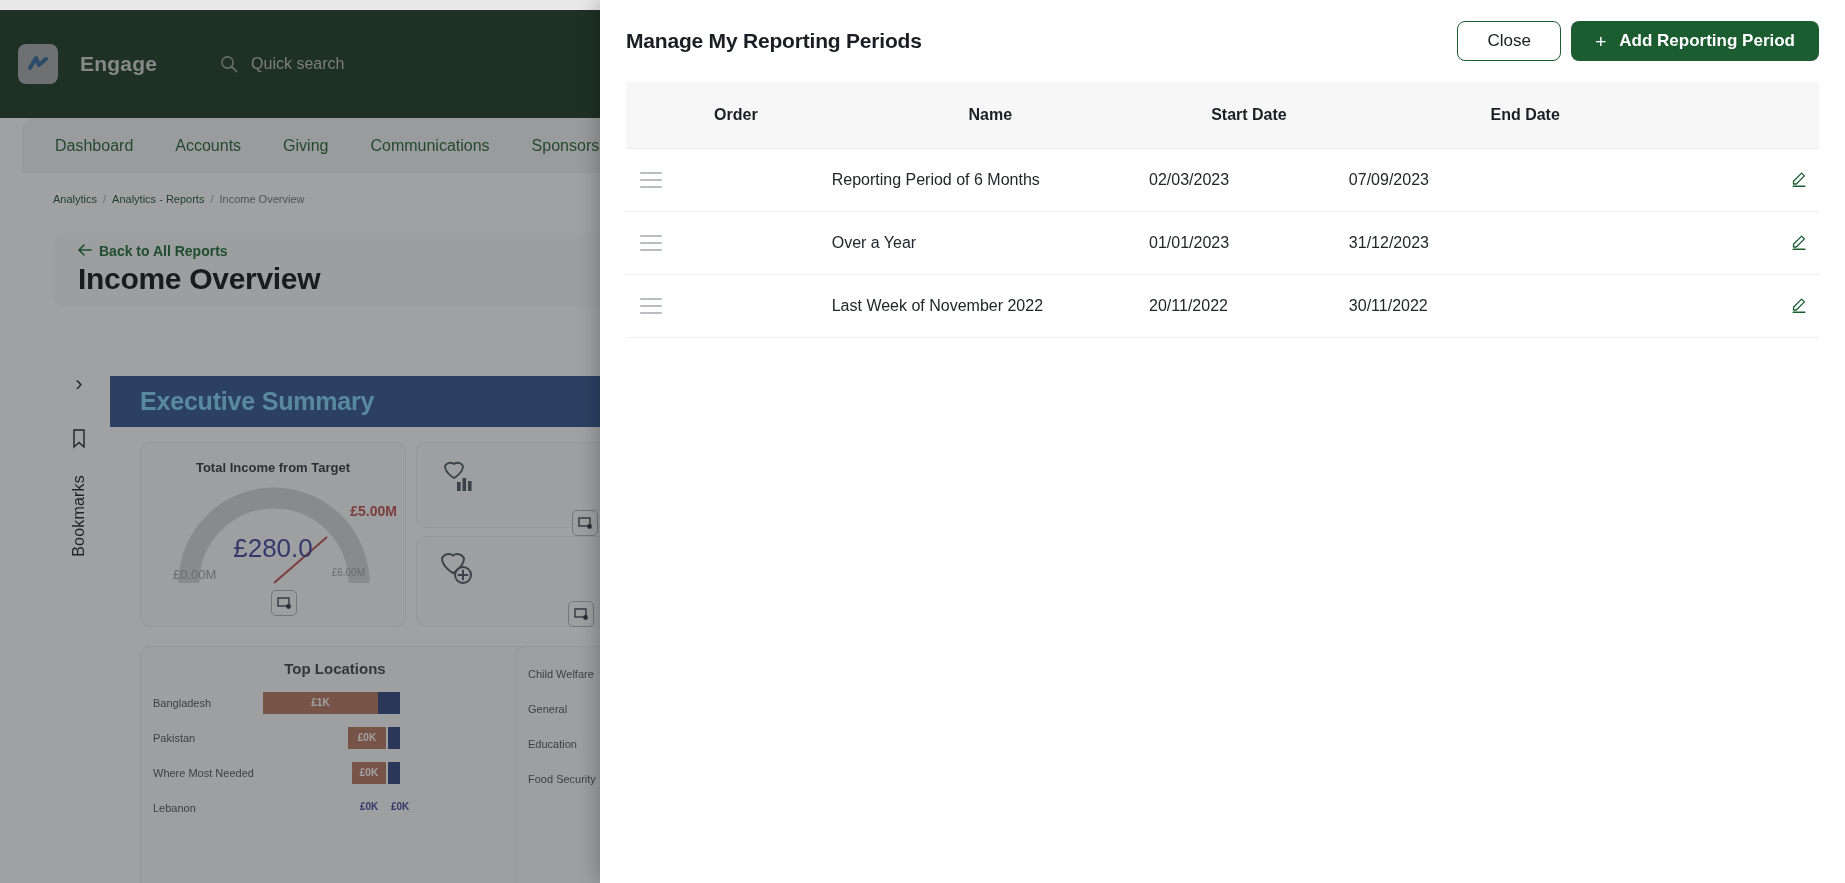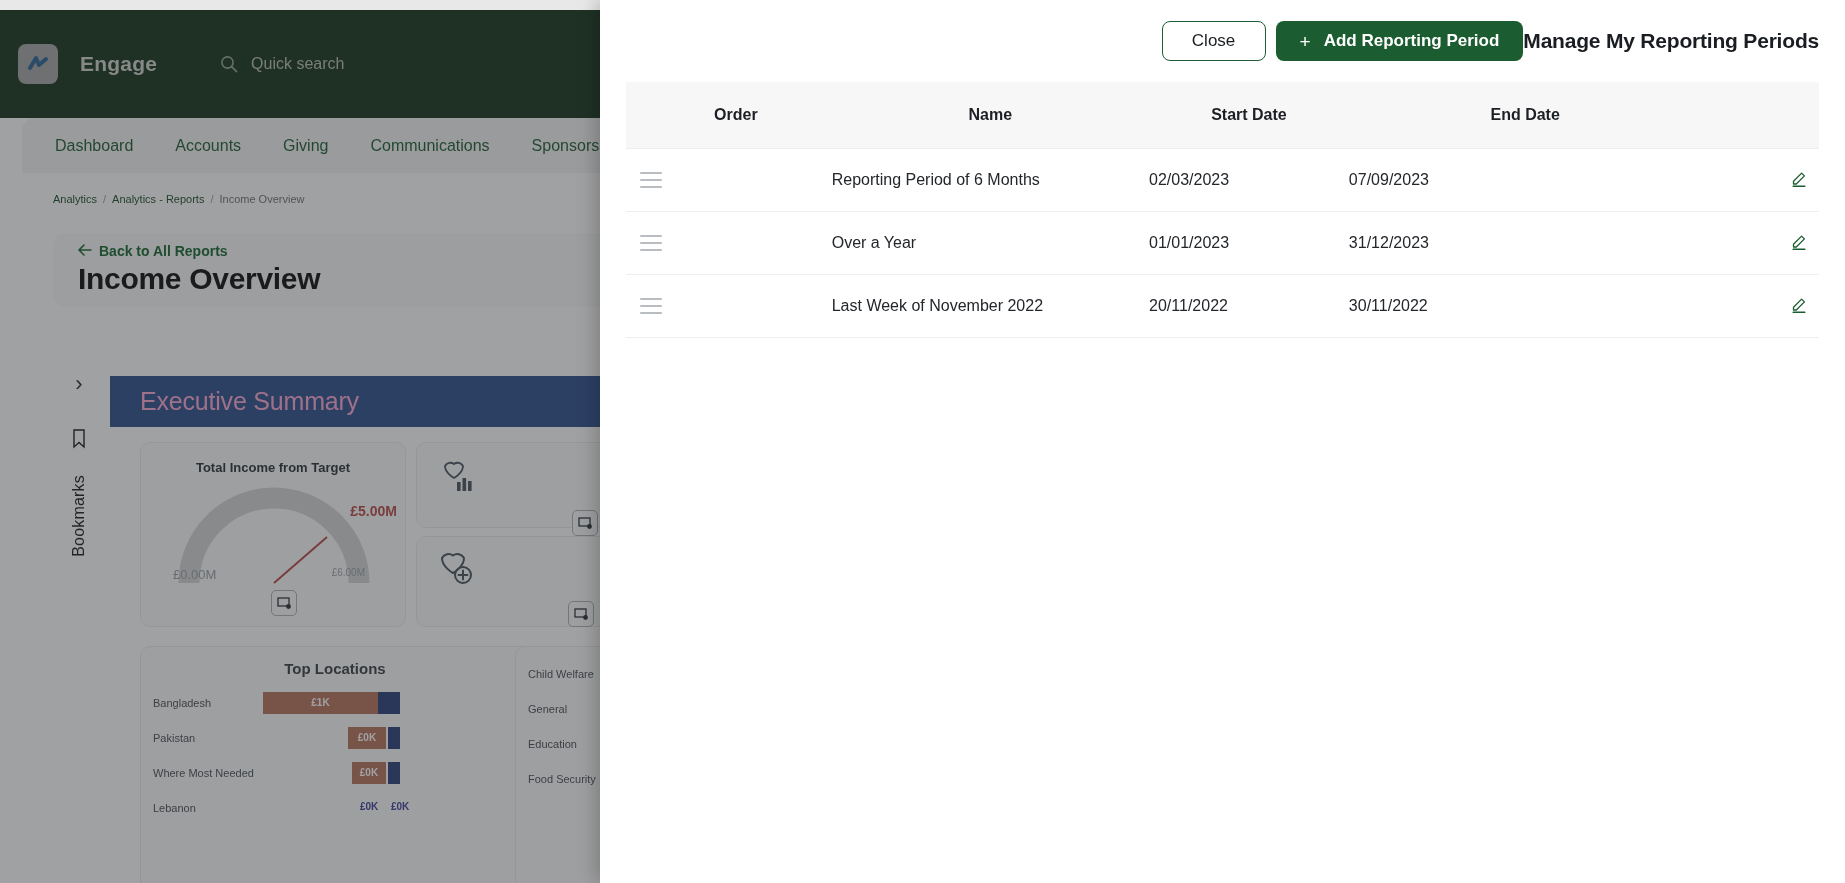--- a/index.html
+++ b/index.html
@@ -98,21 +98,21 @@
   .sheet {
     position: absolute; left: 88px; top: 203px; width: 1700px; height: 680px;
     background: #ffffff;
   }
   .exec-band {
     position: absolute; left: 0; top: 0; width: 1700px; height: 51px;
     background: #2c4f8f;
     display: flex; align-items: center; padding-left: 30px;
   }
   .exec-band-title {
-    color: #f9a8d4; font-size: 25px; font-weight: normal; letter-spacing: -.2px;
+    color: #7dd3fc; font-size: 25px; font-weight: bold; letter-spacing: -.2px;
   }
 
   .kpi-card {
     position: absolute; background: #fcfcfc;
     border: 1px solid #ececec; border-radius: 10px;
   }
   .kpi-gauge { left: 30px; top: 66px; width: 266px; height: 185px; }
   .kpi-title {
     text-align: center; font-size: 13px; font-weight: bold;
     color: #2b3138; margin-top: 17px;
@@ -325,20 +325,21 @@
             <div class="exec-band-title">Executive Summary</div>
           </div>
 
           <div class="kpi-card kpi-gauge">
             <div class="kpi-title">Total Income from Target</div>
             <div class="gauge-wrap">
               <svg width="266" height="130" viewBox="0 0 266 130" style="position:absolute;left:0;top:0;">
                 <path d="M48 108 A85 85 0 0 1 218 108" stroke="#d6d6d6" stroke-width="21" fill="none"></path>
                 <line x1="133" y1="108" x2="186" y2="62" stroke="#b94a4a" stroke-width="2"></line>
               </svg>
+              <div class="gauge-value">£280.0</div>
               <div class="gauge-min">£0.00M</div>
               <div class="gauge-max">£6.00M</div>
               <div class="gauge-target">£5.00M</div>
             </div>
             <div class="chart-icon-btn" style="left:130px; top:147px;">
               <svg width="15" height="13" viewBox="0 0 15 13">
                 <rect x="1" y="1" width="11" height="8" stroke="#2b3138" stroke-width="1.3" fill="none"></rect>
                 <circle cx="11.5" cy="9.5" r="2.4" fill="#2b3138"></circle>
               </svg>
             </div>
@@ -439,28 +440,28 @@
         </div>
       </div>
     </div>
   </div>
 
   <div id="dim"></div>
 
   <div id="modal">
 
     <div id="modal-header">
+      <div id="modal-title">Manage My Reporting Periods</div>
       <div id="modal-actions">
         <button class="btn-close">Close</button>
         <button class="btn-add">
           <span class="plus">+</span>
           <span>Add Reporting Period</span>
         </button>
       </div>
-      <div id="modal-title">Manage My Reporting Periods</div>
     </div>
 
     <div id="modal-body">
       <table class="rp">
         <thead>
           <tr>
             <th class="c-order">Order</th>
             <th class="c-name">Name</th>
             <th class="c-start">Start Date</th>
             <th class="c-end">End Date</th>

